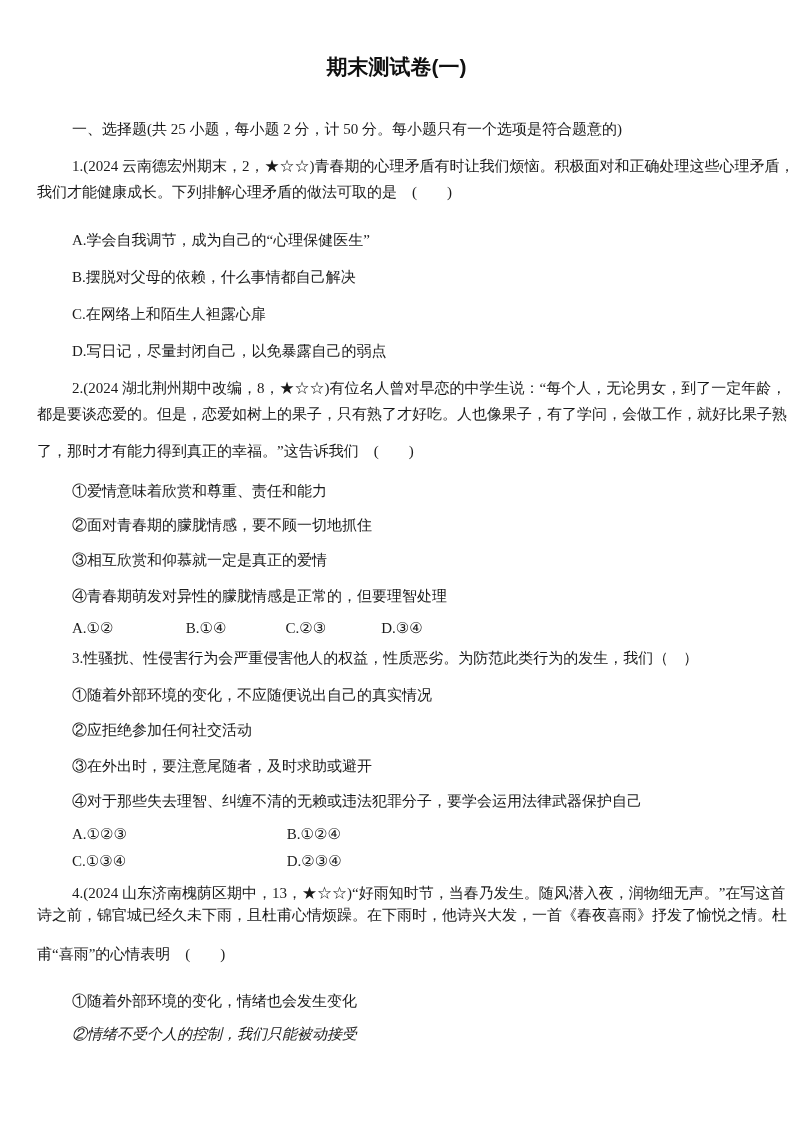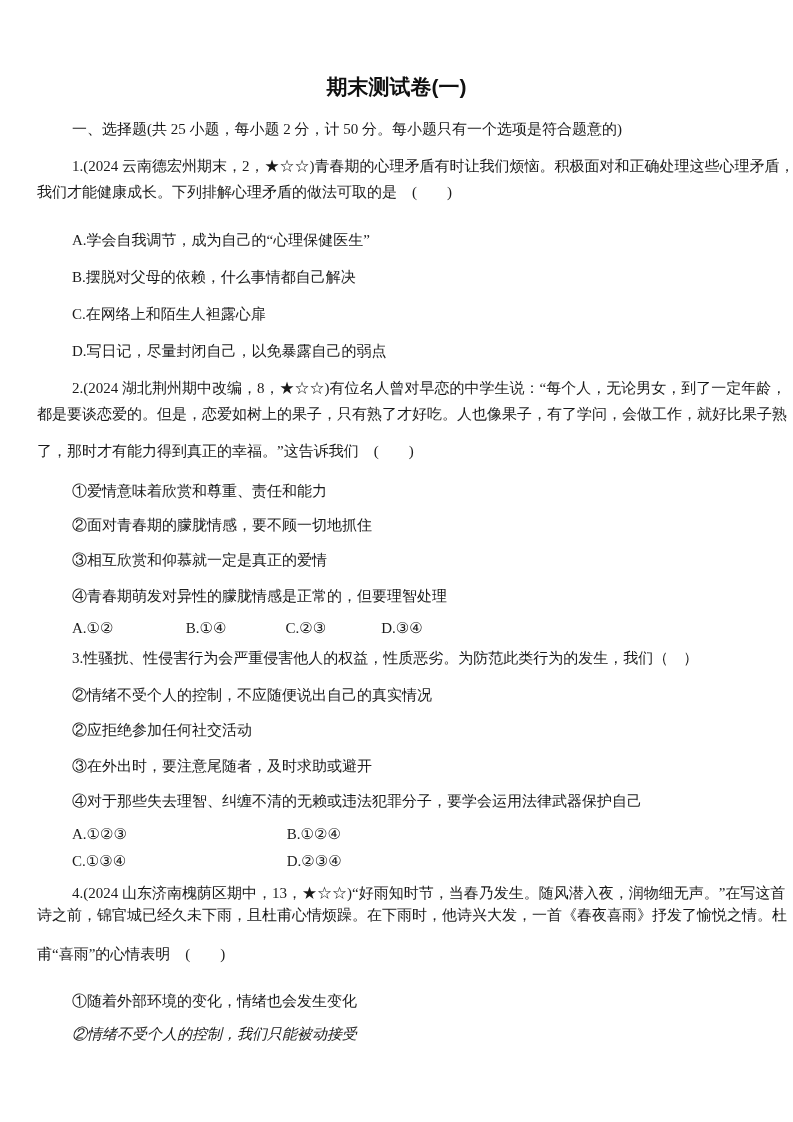--- a/index.html
+++ b/index.html
@@ -17,21 +17,20 @@
   .doc-title {
     position: absolute;
     top: 53px;
     left: 0;
     width: 100%;
     text-align: center;
     font-family: "Liberation Sans", "DejaVu Sans", sans-serif;
     font-size: 21px;
     font-weight: 700;
     color: #111111;
-    margin-top: 20px;
   }
   .ln {
     position: absolute;
     font-size: 15px;
     line-height: 17px;
     white-space: nowrap;
     color: #1a1a1a;
   }
   .ind   { left: 72px; margin-top: 11px; }
   .flush { left: 37px; }
@@ -68,21 +67,21 @@
   <div class="ln ind" style="top:577px;">④青春期萌发对异性的朦胧情感是正常的，但要理智处理</div>
   <div class="ln ind" style="top:541px;">③相互欣赏和仰慕就一定是真正的爱情</div>
   <div class="ln ind opt4" style="top:609px;">
     <span class="o1">A.①②</span>
     <span class="o2">B.①④</span>
     <span class="o3">C.②③</span>
     <span class="o4">D.③④</span>
   </div>
 
   <div class="ln ind" style="top:639px;">3.性骚扰、性侵害行为会严重侵害他人的权益，性质恶劣。为防范此类行为的发生，我们（　）</div>
-  <div class="ln ind" style="top:676px;">②情绪不受个人的控制，不应随便说出自己的真实情况</div>
+  <div class="ln ind" style="top:676px;">①随着外部环境的变化，不应随便说出自己的真实情况</div>
   <div class="ln ind" style="top:711px;">②应拒绝参加任何社交活动</div>
   <div class="ln ind" style="top:747px;">③在外出时，要注意尾随者，及时求助或避开</div>
   <div class="ln ind" style="top:782px;text-align:center;">④对于那些失去理智、纠缠不清的无赖或违法犯罪分子，要学会运用法律武器保护自己</div>
   <div class="ln ind opt2" style="top:815px;">
     <span class="o1">A.①②③</span>
     <span class="o2">B.①②④</span>
   </div>
   <div class="ln ind opt2" style="top:842px;">
     <span class="o1">C.①③④</span>
     <span class="o2">D.②③④</span>

